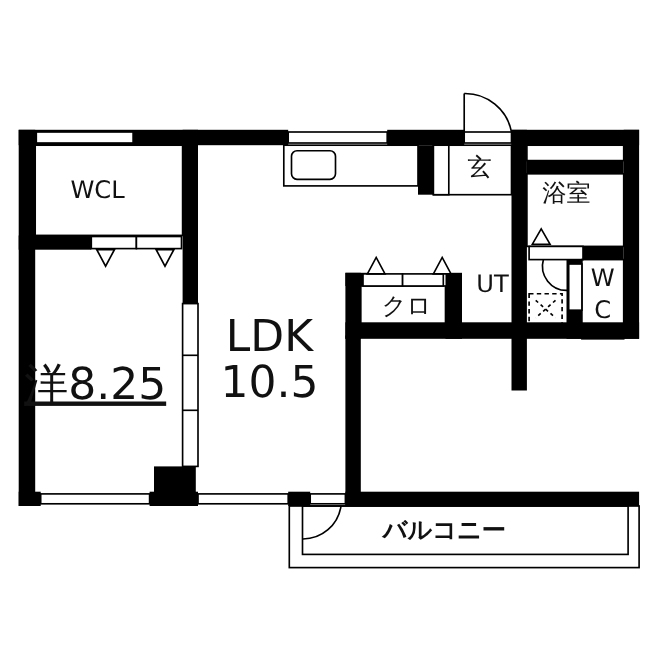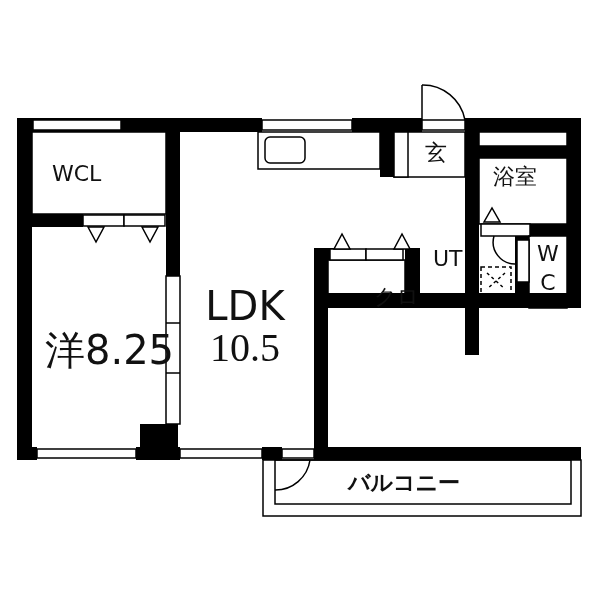--- a/index.html
+++ b/index.html
@@ -110,23 +110,23 @@
 
   <g fill="#fff" stroke="#000" stroke-width="1.5">
     <polygon points="88,227 104,227 96,242"></polygon>
     <polygon points="142,227 158,227 150,242"></polygon>
     <polygon points="334,249 350,249 342,234"></polygon>
     <polygon points="394,249 410,249 402,234"></polygon>
     <polygon points="484,222 500,222 492,208"></polygon>
   </g>
 </svg>
 
-<div class="lbl mid" style="left:52px; top:163px;">WCL</div>
-<div class="lbl big" style="left:45px; top:330px;">洋8.25</div>
+<div class="lbl mid" style="left:64px; top:163px;">WCL</div>
+<div class="lbl big" style="left:22px; top:330px;text-decoration:underline;">洋8.25</div>
 <div class="lbl big center" style="left:200px; top:286px; width:90px;">LDK</div>
-<div class="lbl big center" style="left:200px; top:328px; width:90px;font-family:Liberation Serif, serif;">10.5</div>
+<div class="lbl big center" style="left:200px; top:328px; width:90px;">10.5</div>
 <div class="lbl mid" style="left:425px; top:142px;">玄</div>
 <div class="lbl mid" style="left:493px; top:166px;">浴室</div>
-<div class="lbl mid" style="left:347px; top:286px;margin-left:27px;">クロ</div>
+<div class="lbl mid" style="left:347px; top:268px;">クロ</div>
 <div class="lbl mid" style="left:433px; top:248px;">UT</div>
 <div class="lbl mid center" style="left:531px; top:243px; width:34px;">W</div>
 <div class="lbl mid center" style="left:531px; top:272px; width:34px;">C</div>
 <div class="lbl mid" style="left:348px; top:472px;font-weight:bold;">バルコニー</div>
 
 </body></html>

